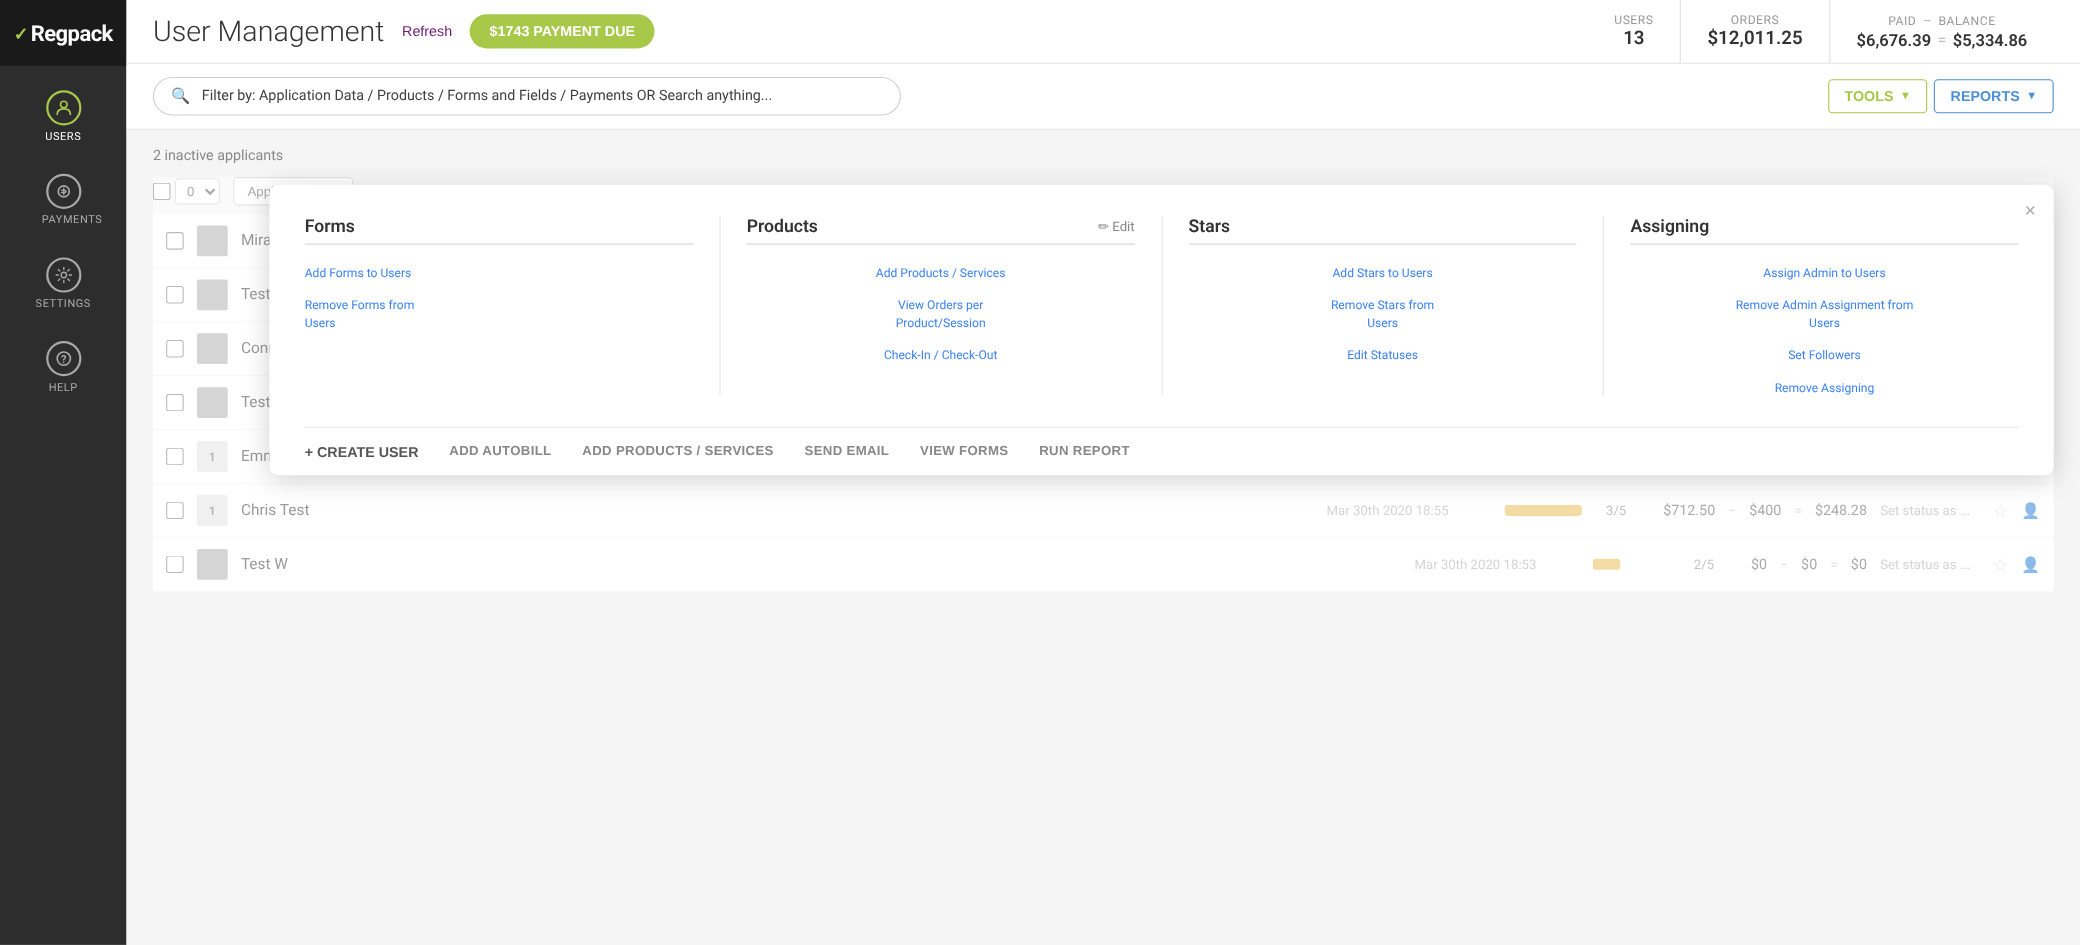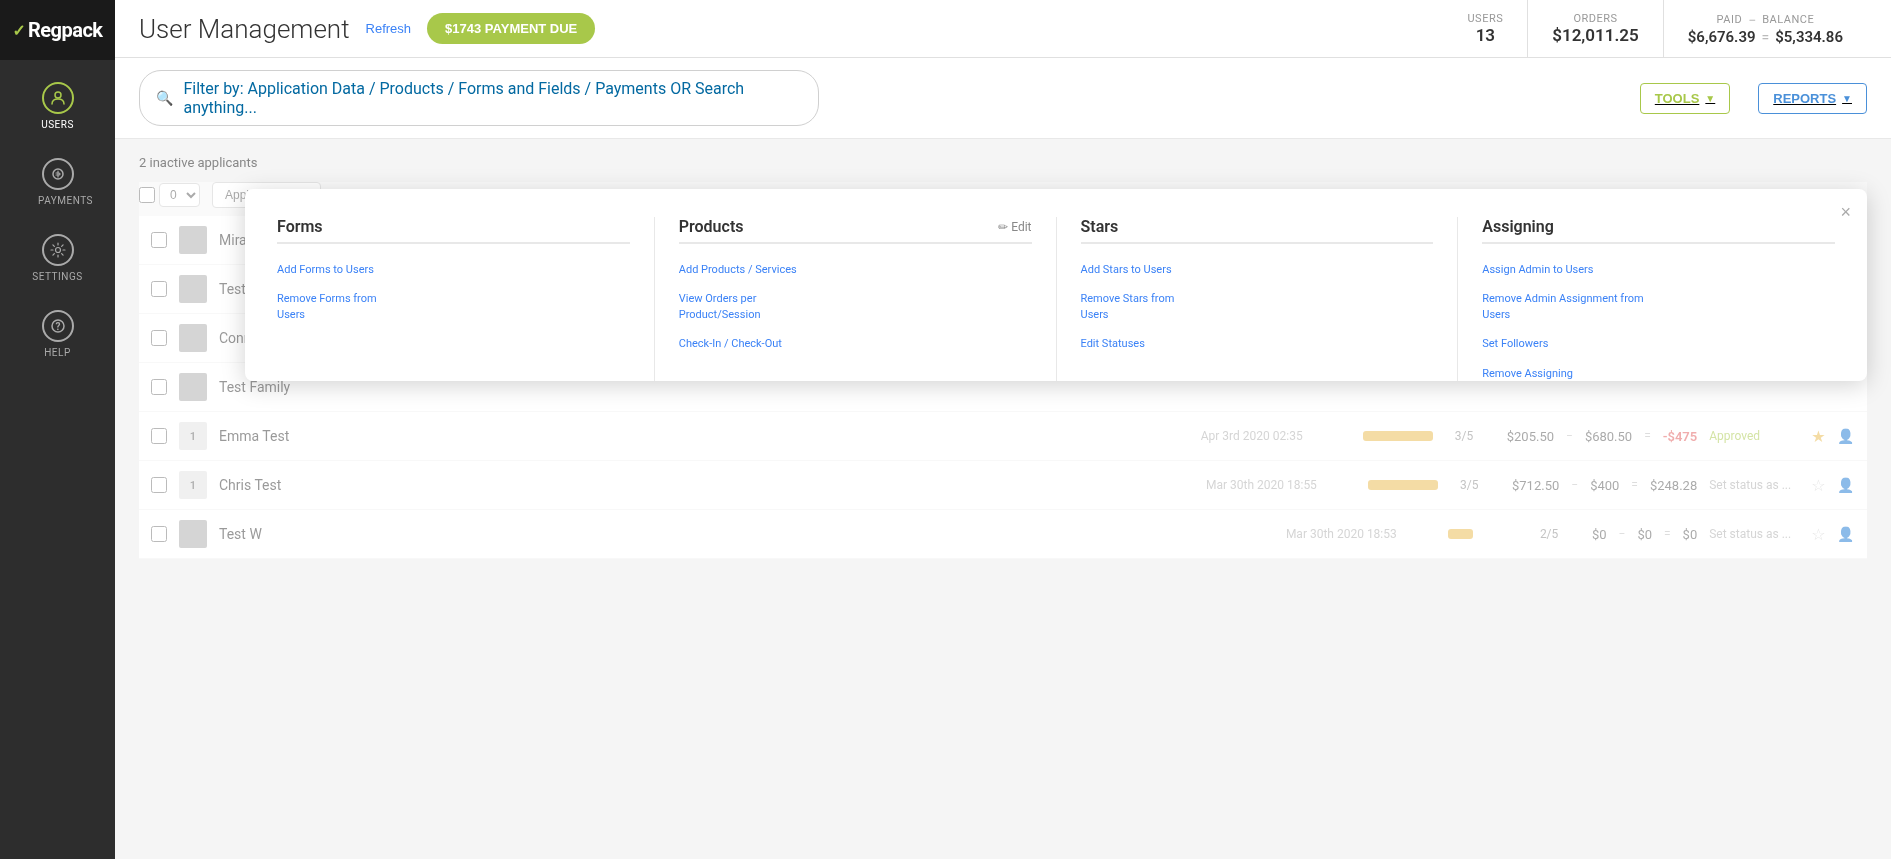--- a/index.html
+++ b/index.html
@@ -88,21 +88,21 @@
       border-bottom: 1px solid #e0e0e0;
       gap: 16px;
     }
     .page-title {
       font-size: 26px;
       font-weight: 300;
       color: #333;
       white-space: nowrap;
     }
     .refresh-btn {
-      color: #3b82f6;
+      color: #701a75;
       font-size: 13px;
       cursor: pointer;
       background: none;
       border: none;
     }
     .payment-due-btn {
       background: #a8c84a;
       color: white;
       border: none;
       border-radius: 20px;
@@ -168,22 +168,22 @@
     .search-bar {
       display: flex;
       align-items: center;
       border: 1.5px solid #d0d0d0;
       border-radius: 22px;
       padding: 8px 16px;
       width: 680px;
       background: white;
     }
     .search-icon { color: #bbb; margin-right: 10px; font-size: 14px; }
-    .search-text { color: #0369a1; font-size: 16px; }
-    .header-actions { display: flex; gap: 28px; text-decoration: underline; }
+    .search-text { color: #404040; font-size: 13px; }
+    .header-actions { display: flex; gap: 6px; }
     .tools-btn, .reports-btn {
       border: 1.5px solid;
       border-radius: 4px;
       padding: 7px 14px;
       font-size: 13px;
       font-weight: 600;
       cursor: pointer;
       display: flex;
       align-items: center;
       gap: 6px;
@@ -317,20 +317,21 @@
       gap: 0;
     }
     .dropdown-col {
       flex: 1;
       padding-right: 24px;
     }
     .dropdown-col + .dropdown-col {
       border-left: 1px solid #e8e8e8;
       padding-left: 24px;
       padding-right: 24px;
+      text-align: center;
     }
     .dropdown-col:last-child { padding-right: 0; }
     .col-header {
       display: flex;
       align-items: center;
       gap: 10px;
       margin-bottom: 18px;
       padding-bottom: 6px;
       border-bottom: 2px solid #e8e8e8;
     }
@@ -658,16 +659,24 @@
           <div class="col-items">
             <span class="col-item">Assign Admin to Users</span>
             <span class="col-item">Remove Admin Assignment from<br>Users</span>
             <span class="col-item">Set Followers</span>
             <span class="col-item">Remove Assigning</span>
           </div>
         </div>
 
       </div>
 
+      <div class="actions-bar">
+        <button class="create-user-btn">+ CREATE USER</button>
+        <button class="action-link">ADD AUTOBILL</button>
+        <button class="action-link">ADD PRODUCTS / SERVICES</button>
+        <button class="action-link">SEND EMAIL</button>
+        <button class="action-link">VIEW FORMS</button>
+        <button class="action-link">RUN REPORT</button>
+      </div>
     </div>
 
   </div>
 </div>
 
 </body></html>

